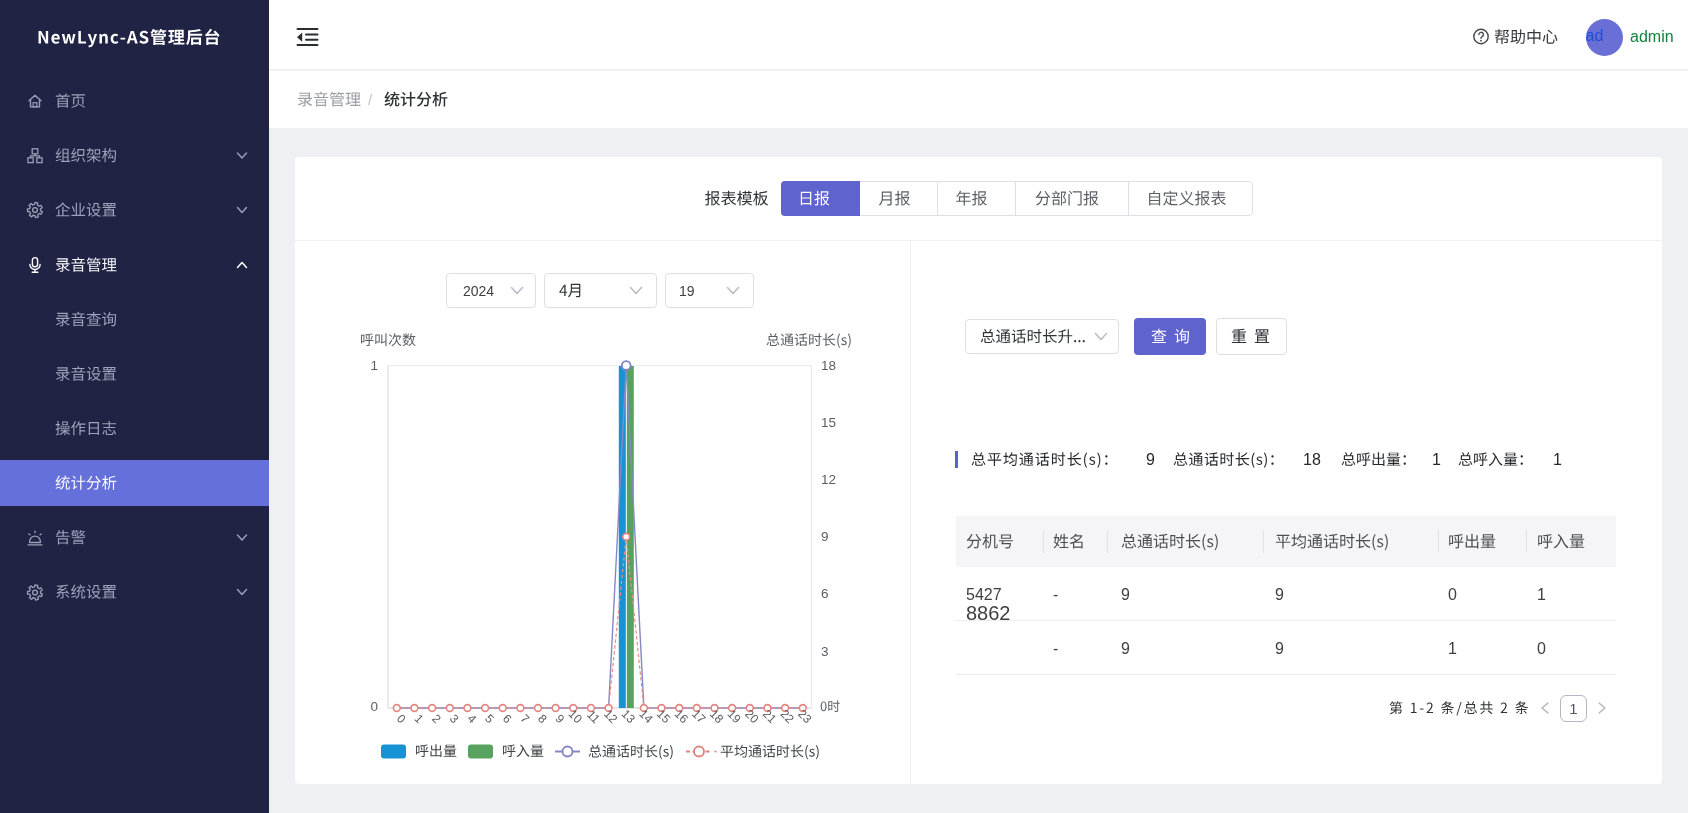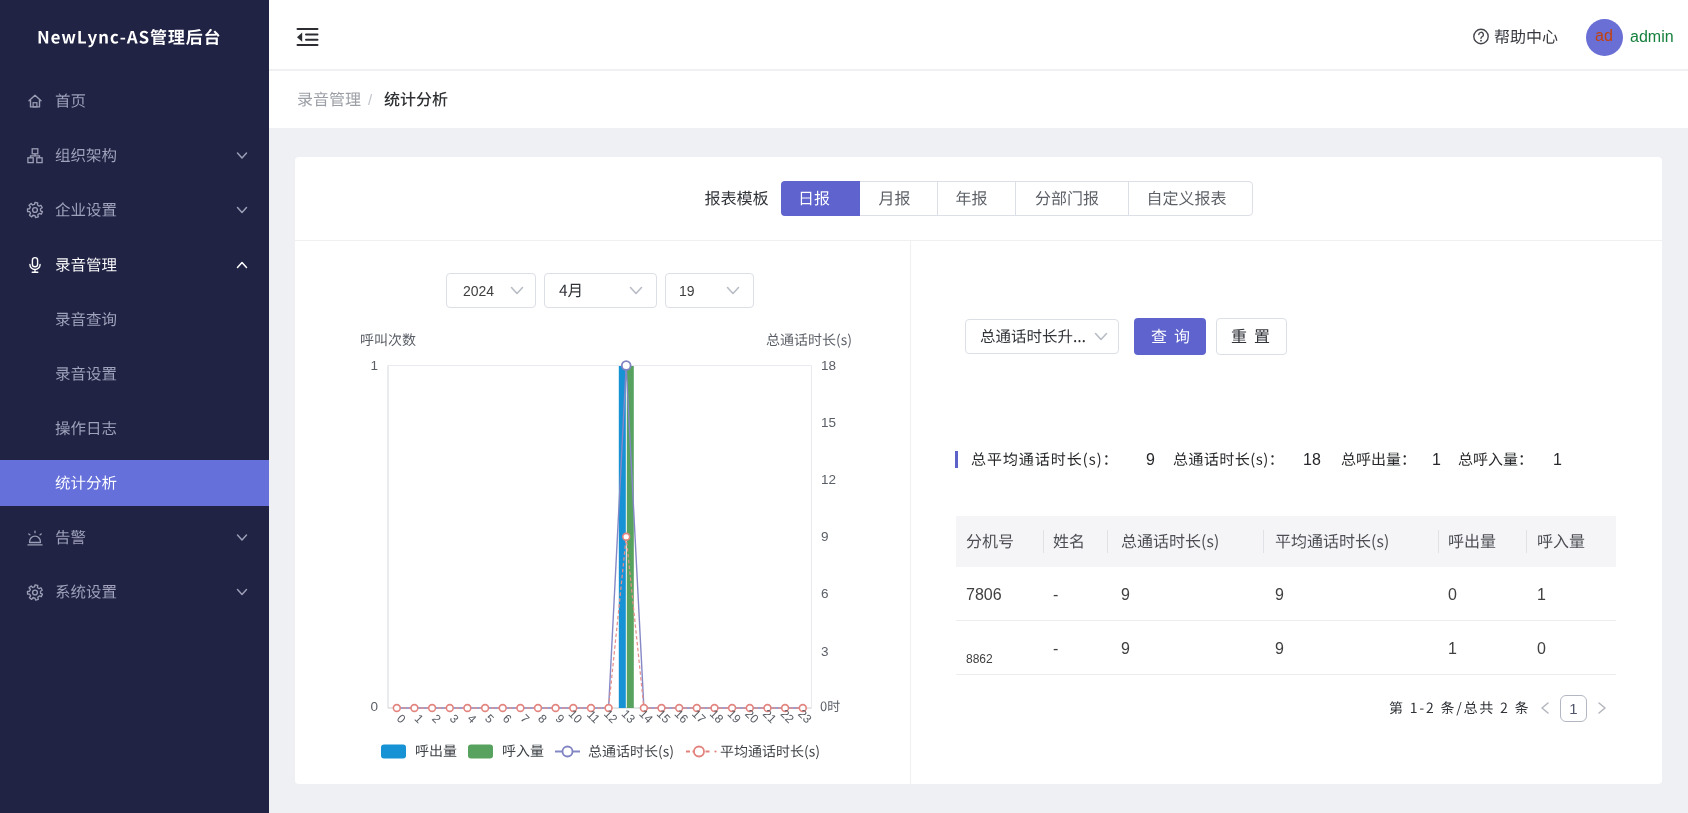--- a/index.html
+++ b/index.html
@@ -9,21 +9,21 @@
 
 <div class="abs" style="left:269px;top:0;width:1419px;height:70px;background:#fff;border-bottom:1px solid #f0f0f0"></div>
 <div class="abs" style="left:269px;top:71px;width:1419px;height:57px;background:#fff"></div>
 <div class="abs" style="left:269px;top:128px;width:1419px;height:685px;background:#eef0f4"></div>
 <div class="abs" style="left:295px;top:157px;width:1367px;height:627px;background:#fff;border-radius:4px"></div>
 
 <div class="abs" style="left:0;top:0;width:269px;height:813px;background:#212345"></div>
 <div class="abs" style="left:0;top:459.5px;width:269px;height:46px;background:#6570da"></div>
 
 <div class="abs" style="left:1585.5px;top:18.5px;width:37px;height:37px;border-radius:50%;background:#6a6fd6"></div>
-<div class="lat" style="left:1585.5px;top:27px;width:37px;text-align:center;font-size:16px;color:#c2410c">ad</div>
+<div class="lat" style="left:1585.5px;top:27px;width:37px;text-align:left;font-size:16px;color:#1d4ed8">ad</div>
 <div class="lat" style="left:1630px;top:28px;font-size:16px;color:#15803d">admin</div>
 <div class="lat" style="left:368px;top:91px;font-size:15px;color:#c0c4cc">/</div>
 
 <div class="abs" style="left:781px;top:181px;width:472px;height:35px;border:1px solid #dcdfe6;border-radius:4px;background:#fff"></div>
 <div class="abs" style="left:781px;top:181px;width:79px;height:35px;background:#5e63cd;border-radius:4px 0 0 4px"></div>
 <div class="abs" style="left:937px;top:181px;width:1px;height:35px;background:#dcdfe6"></div>
 <div class="abs" style="left:1015px;top:181px;width:1px;height:35px;background:#dcdfe6"></div>
 <div class="abs" style="left:1128px;top:181px;width:1px;height:35px;background:#dcdfe6"></div>
 
 <div class="abs" style="left:295px;top:240px;width:1367px;height:1px;background:#f0f0f2"></div>
@@ -47,27 +47,27 @@
 <div class="lat" style="left:1553px;top:451px;font-size:16px;color:#27282b">1</div>
 
 <div class="abs" style="left:956px;top:516px;width:660px;height:51px;background:#f5f5f7"></div>
 <div class="abs" style="left:1043px;top:530px;width:1px;height:23px;background:#e1e2e6"></div>
 <div class="abs" style="left:1107px;top:530px;width:1px;height:23px;background:#e1e2e6"></div>
 <div class="abs" style="left:1263px;top:530px;width:1px;height:23px;background:#e1e2e6"></div>
 <div class="abs" style="left:1438px;top:530px;width:1px;height:23px;background:#e1e2e6"></div>
 <div class="abs" style="left:1526px;top:530px;width:1px;height:23px;background:#e1e2e6"></div>
 <div class="abs" style="left:956px;top:620px;width:660px;height:1px;background:#ededf0"></div>
 <div class="abs" style="left:956px;top:674px;width:660px;height:1px;background:#ededf0"></div>
-<div class="lat" style="left:966px;top:586px;font-size:16px">7806</div>
+<div class="lat" style="left:966px;top:586px;font-size:16px">5427</div>
 <div class="lat" style="left:1053px;top:586px;font-size:16px">-</div>
 <div class="lat" style="left:1121px;top:586px;font-size:16px">9</div>
 <div class="lat" style="left:1275px;top:586px;font-size:16px">9</div>
 <div class="lat" style="left:1448px;top:586px;font-size:16px">0</div>
 <div class="lat" style="left:1537px;top:586px;font-size:16px">1</div>
-<div class="lat" style="left:966px;top:652px;font-size:12px">8862</div>
+<div class="lat" style="left:966px;top:602px;font-size:20px">8862</div>
 <div class="lat" style="left:1053px;top:639.5px;font-size:16px">-</div>
 <div class="lat" style="left:1121px;top:639.5px;font-size:16px">9</div>
 <div class="lat" style="left:1275px;top:639.5px;font-size:16px">9</div>
 <div class="lat" style="left:1448px;top:639.5px;font-size:16px">1</div>
 <div class="lat" style="left:1537px;top:639.5px;font-size:16px">0</div>
 
 <div class="abs" style="left:1560px;top:694.5px;width:27px;height:27px;border:1.5px solid #b3b6c3;border-radius:6px"></div>
 <div class="lat" style="left:1560px;top:700px;width:27px;text-align:center;font-size:15px;color:#50556b">1</div>
 <svg class="abs" style="left:0;top:0" width="1688" height="813" viewBox="0 0 1688 813">
     <defs>

